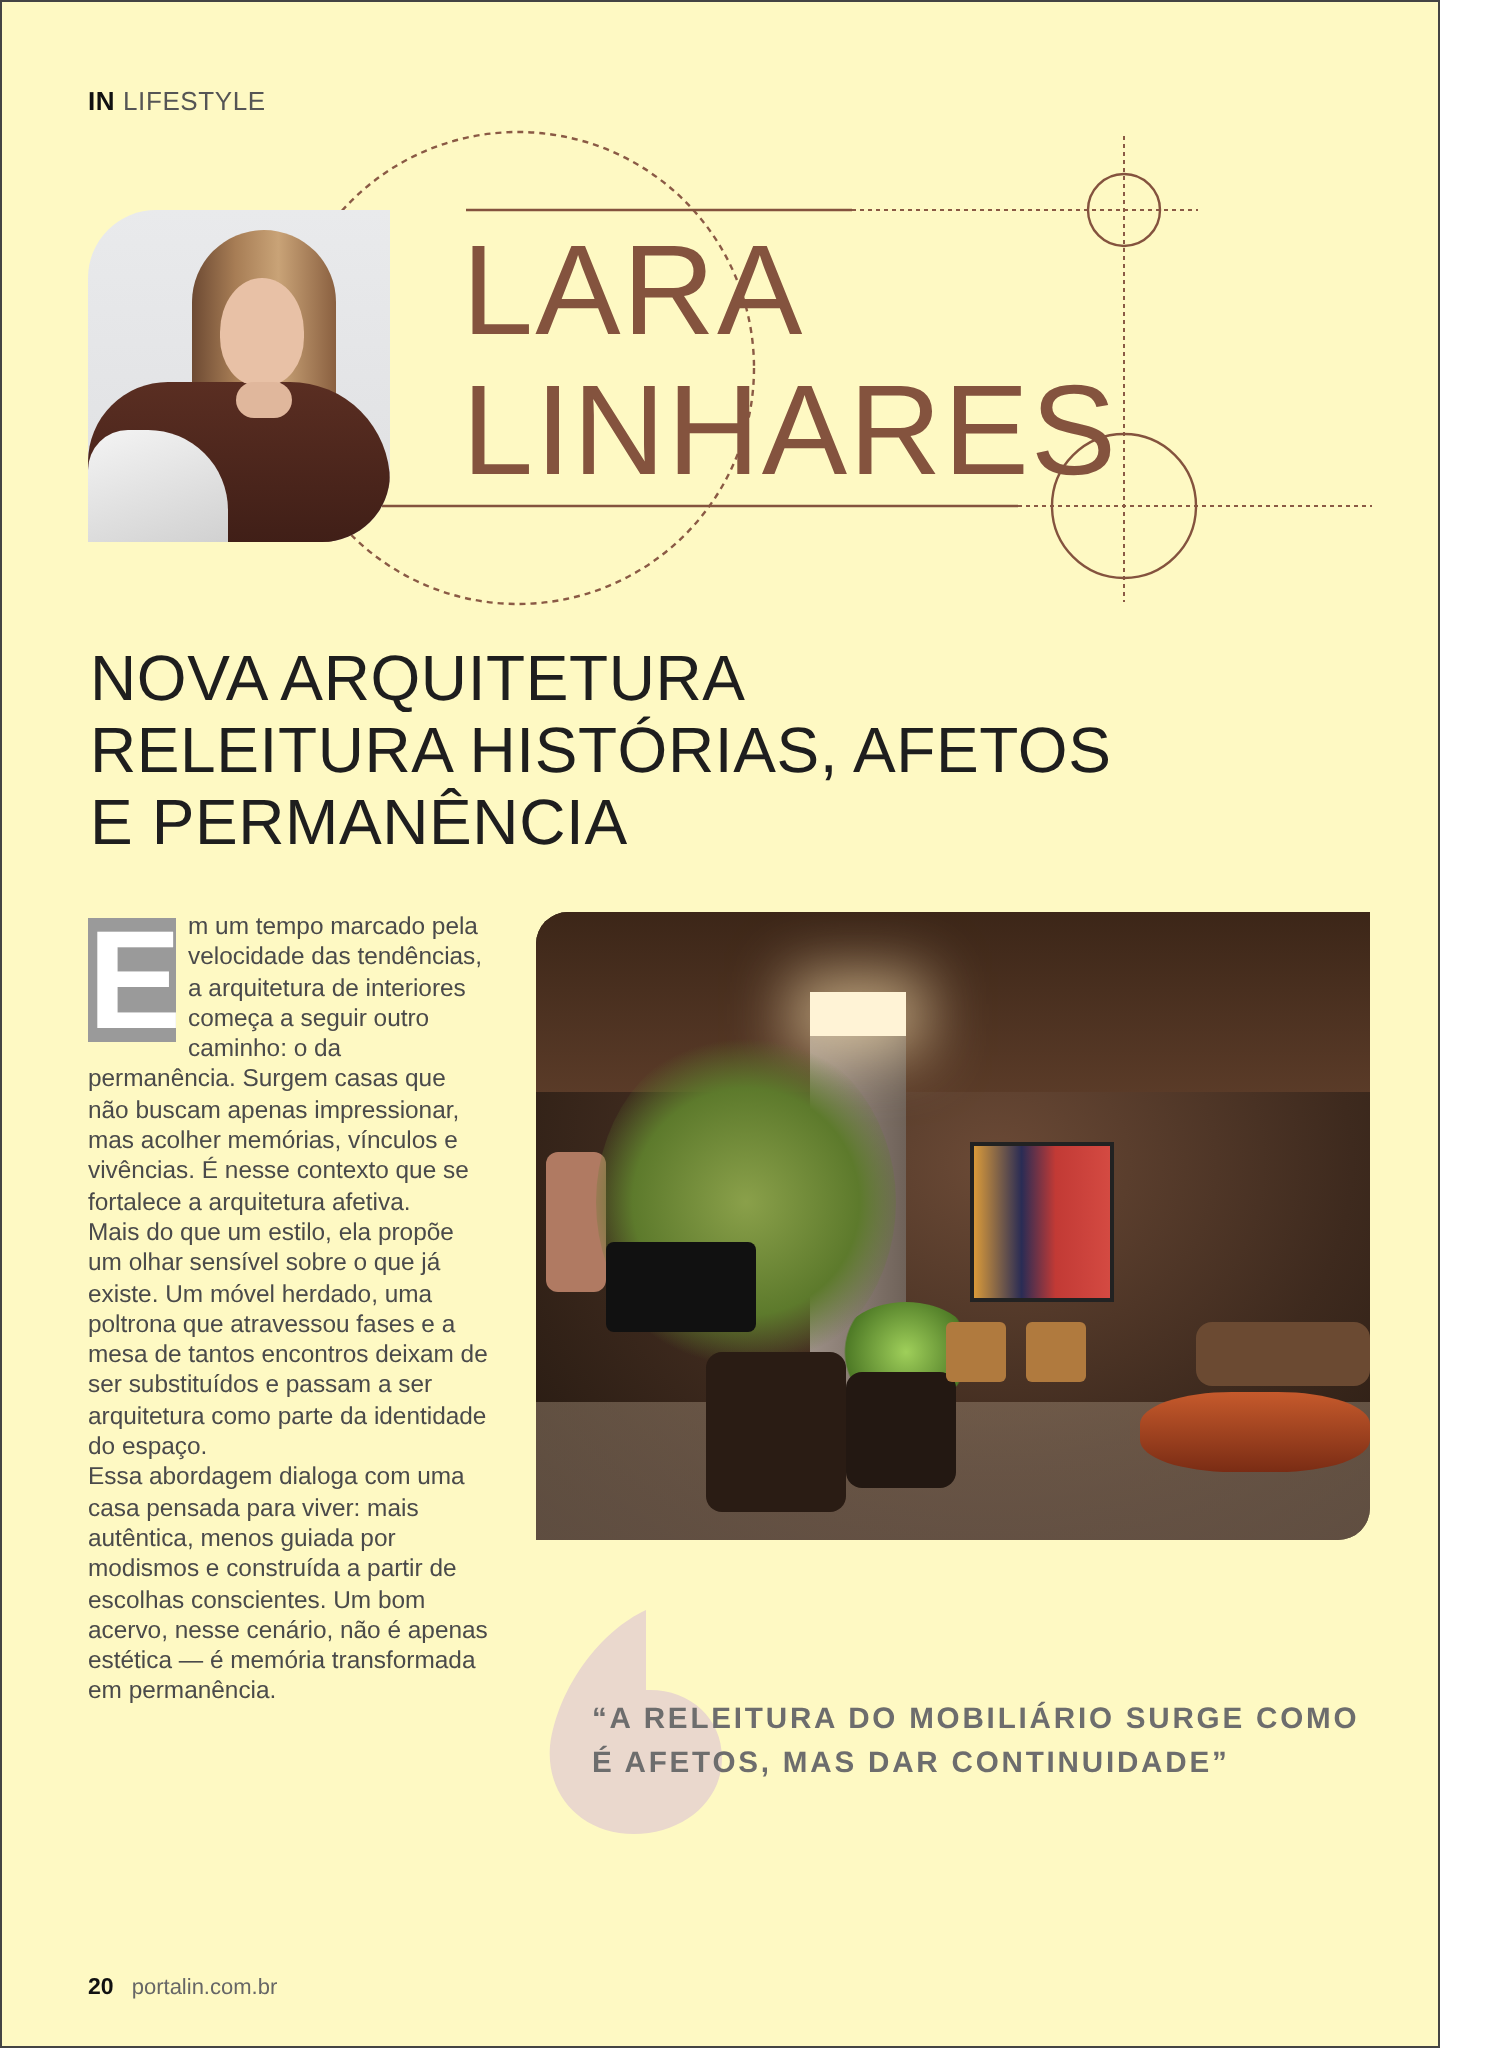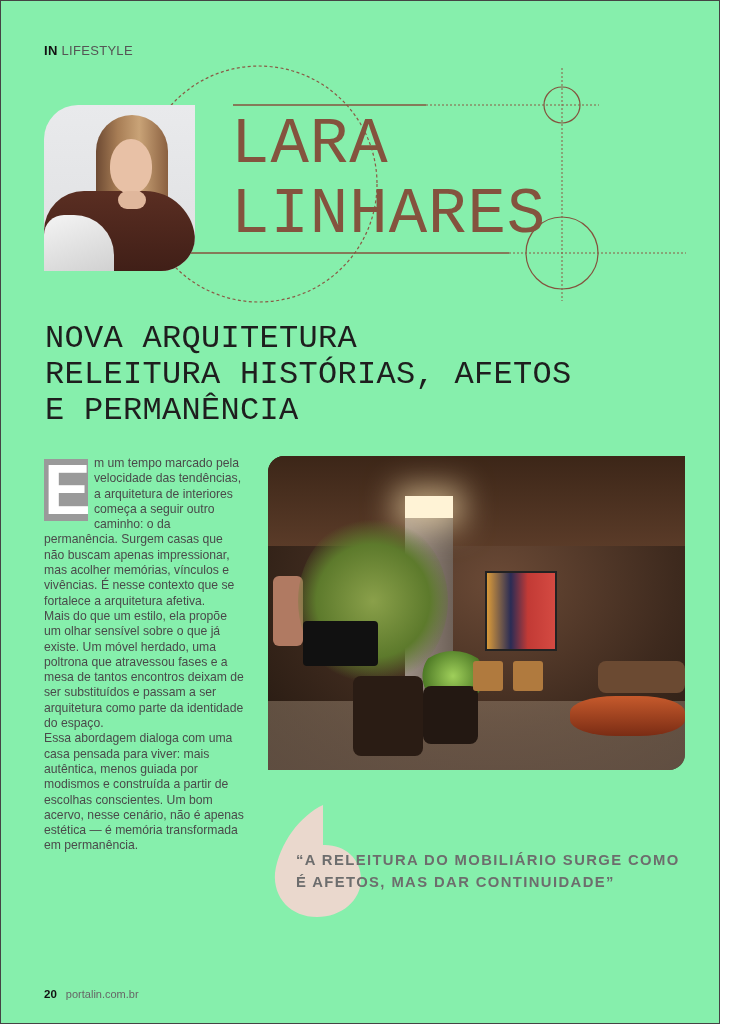--- a/index.html
+++ b/index.html
@@ -1,39 +1,39 @@
 <!DOCTYPE html>
 <html><head>
 <meta charset="utf-8">
 <style>
   * { margin:0; padding:0; box-sizing:border-box; }
   html, body { width:748px; height:1024px; background:#ffffff; overflow:hidden; }
   body { position:relative; font-family:"Liberation Sans", sans-serif; }
-  .page { position:absolute; left:0; top:0; width:720px; height:1024px; border:1px solid #444; background:#86efac; }
+  .page { position:absolute; left:0; top:0; width:720px; height:1024px; border:1px solid #444; background:#fef9c3; }
 
   .section-label { position:absolute; left:43px; top:42px; font-size:13px; letter-spacing:0.3px; color:#555; }
   .section-label b { color:#111; font-weight:900; }
 
   .deco { position:absolute; left:0; top:0; width:748px; height:320px; pointer-events:none; }
 
   .portrait { position:absolute; left:43px; top:104px; width:151px; height:166px; border-radius:34px 0 34px 0; overflow:hidden;
     background: linear-gradient(180deg,#e9eaec 0%,#dfe0e2 100%); }
   .portrait .hair { position:absolute; left:52px; top:10px; width:72px; height:160px; border-radius:36px 36px 10px 10px;
     background: linear-gradient(90deg,#6d4a33 0%,#a77d55 30%,#c9a377 60%,#8a6040 100%); }
   .portrait .face { position:absolute; left:66px; top:34px; width:42px; height:54px; border-radius:50% 50% 45% 45%; background:#e8c1a6; }
   .portrait .body { position:absolute; left:0; top:86px; width:151px; height:90px; border-radius:40px 50px 0 0; background: linear-gradient(180deg,#5a2e22,#3d1d16); }
   .portrait .chair { position:absolute; left:0; top:110px; width:70px; height:60px; border-radius:20px 40px 0 0; background:linear-gradient(160deg,#f4f4f4,#cfcfcf); }
   .portrait .hand { position:absolute; left:74px; top:86px; width:28px; height:18px; border-radius:10px; background:#e0b79c; }
 
-  .name { position:absolute; left:230px; top:112px; color:#84533e; font-size:64px; line-height:64px; letter-spacing:1px; font-weight:400;font-family:Liberation Mono, monospace; }
+  .name { position:absolute; left:230px; top:112px; color:#84533e; font-size:64px; line-height:64px; letter-spacing:1px; font-weight:400; }
   .name .l1 { display:block; height:70px; }
   .name .l2 { display:block; }
 
   .headline { position:absolute; left:44px; top:320px; font-size:32px; line-height:36px; color:#1e1e1e; letter-spacing:0.3px; font-weight:400; }
-  .headline span { display:block;font-family:Liberation Mono, monospace; }
+  .headline span { display:block; }
 
   .body-col { position:absolute; left:43px; top:455px; width:200px; font-size:12.2px; line-height:15.3px; color:#4a4a4a; }
   .dropcap { float:left; width:44px; height:62px; margin:3px 6px 0 0; background:#9a9a9a; color:#fff; font-size:70px; line-height:62px; text-align:center; font-weight:900; }
   .body-col p { margin:0; }
 
   .photo { position:absolute; left:267px; top:455px; width:417px; height:314px; border-radius:16px 0 16px 0; overflow:hidden;
     background: radial-gradient(ellipse at 55% 40%, #6b4a36 0%, #3e2a1e 55%, #22170f 100%); }
   .photo .ceiling { position:absolute; left:0; top:0; width:100%; height:90px; background:linear-gradient(180deg,#3c2618,#5a3b28); }
   .photo .column { position:absolute; left:137px; top:45px; width:48px; height:210px; background:linear-gradient(90deg,#9c8f86,#6f6259); }
   .photo .lamp { position:absolute; left:137px; top:40px; width:48px; height:22px; background:#fff3d6; box-shadow:0 0 30px 10px rgba(255,230,180,.6); }

